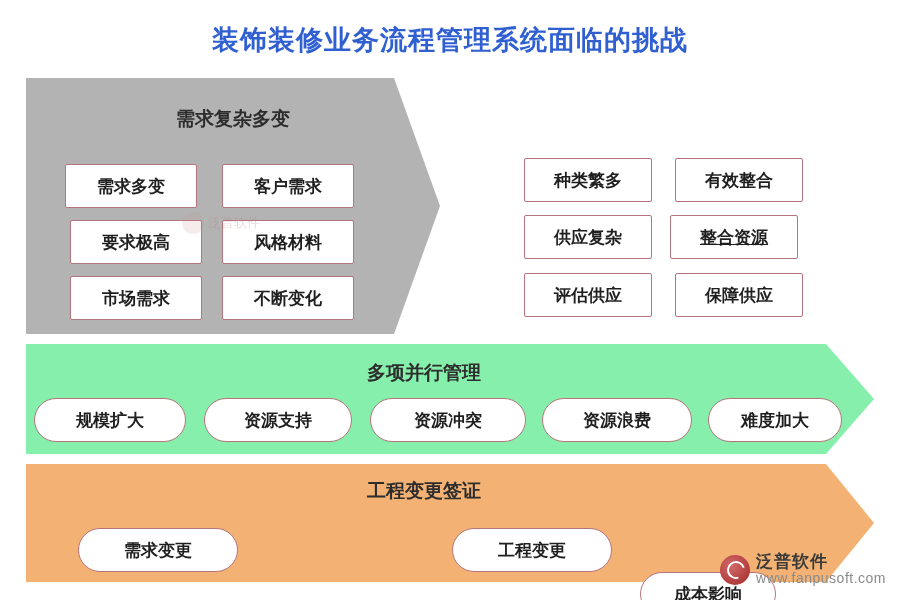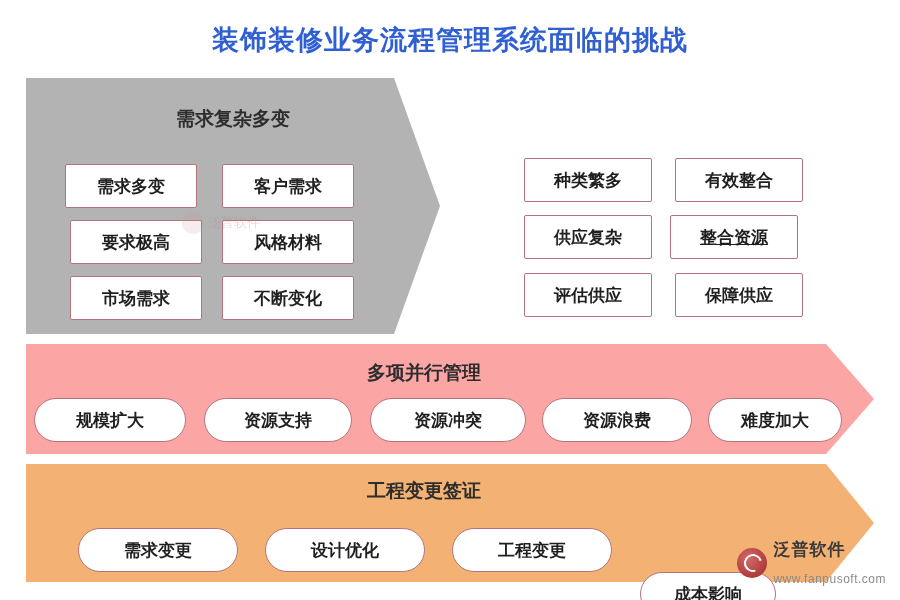--- a/index.html
+++ b/index.html
@@ -84,24 +84,23 @@
     transform: rotate(28deg);
   }
   .wm-logo .txt { line-height: 1.05; }
   .wm-logo .txt .cn {
     font-size: 17px;
     font-weight: bold;
     color: #3a3a3a;
     letter-spacing: 1px;
   }
   .wm-logo .txt .en {
-    font-size: 12px;
+    font-size: 14px;
     color: #8a8a8a;
     letter-spacing: .5px;
-    margin-top: 15px;
   }
 
   
   .panel { position: absolute; }
   .panel-head {
     position: absolute;
     left: 0;
     width: 100%;
     text-align: center;
     font-size: 19px;
@@ -130,21 +129,21 @@
     clip-path: polygon(0 0, 360px 0, 406px 128px, 360px 256px, 0 256px);
   }
   .panel-2 .panel-head { top: 27px; }
 
   
   .panel-3 {
     left: 26px;
     top: 344px;
     width: 848px;
     height: 110px;
-    background: #fca5a5;
+    background: #86efac;
     clip-path: polygon(0 0, 800px 0, 848px 55px, 800px 110px, 0 110px);
   }
   .panel-3 .panel-head { top: 16px; left: -26px; width: 848px; }
 
   
   .panel-4 {
     left: 26px;
     top: 464px;
     width: 848px;
     height: 118px;
@@ -213,21 +212,20 @@
   <div class="chip chip-round" style="left:34px;  top:398px; width:152px;">规模扩大</div>
   <div class="chip chip-round" style="left:204px; top:398px; width:148px;">资源支持</div>
   <div class="chip chip-round" style="left:370px; top:398px; width:156px;">资源冲突</div>
   <div class="chip chip-round" style="left:542px; top:398px; width:150px;">资源浪费</div>
   <div class="chip chip-round" style="left:708px; top:398px; width:134px;">难度加大</div>
 
   <div class="panel panel-4">
     <div class="panel-head">工程变更签证</div>
   </div>
   <div class="chip chip-round" style="left:78px;  top:528px; width:160px;">需求变更</div>
-  <div class="chip chip-round" style="left:265px; top:528px; width:160px;">设计优化</div>
   <div class="chip chip-round" style="left:452px; top:528px; width:160px;">工程变更</div>
   <div class="chip chip-round" style="left:640px; top:528px; width:136px;margin-top:44px;">成本影响</div>
 
   <div class="wm-logo">
     <div class="mark"></div>
     <div class="txt">
       <div class="cn">泛普软件</div>
       <div class="en">www.fanpusoft.com</div>
     </div>
   </div>

